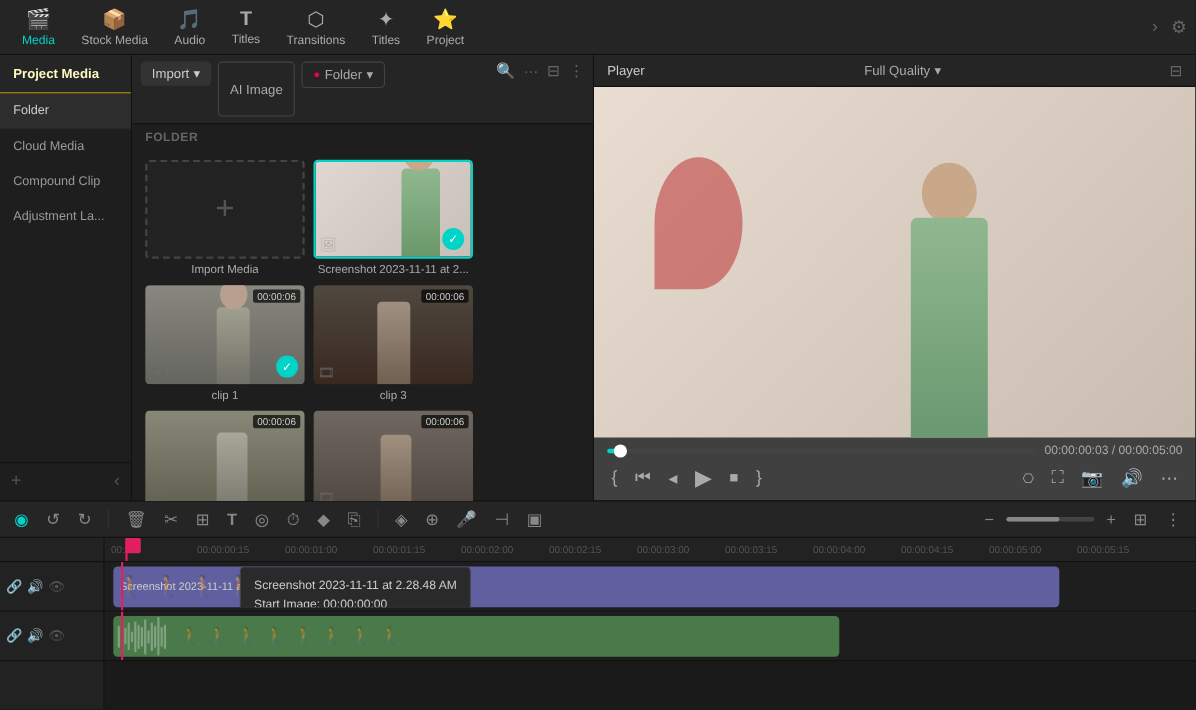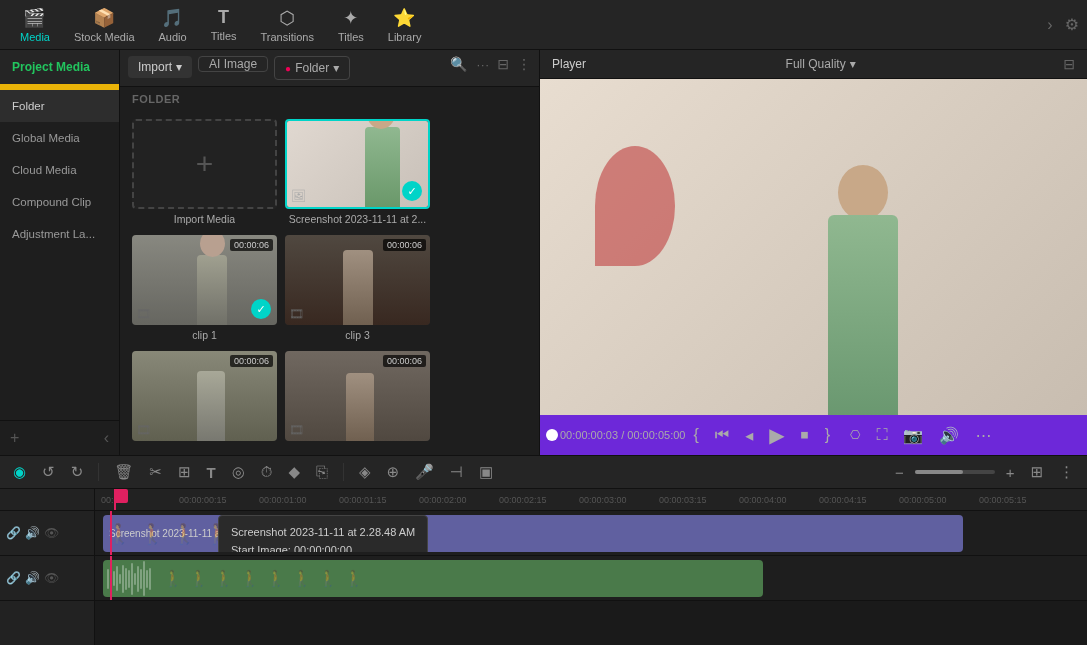--- a/index.html
+++ b/index.html
@@ -60,23 +60,23 @@
       background: #1e1e1e;
       border-right: 1px solid #111;
       display: flex;
       flex-direction: column;
       flex-shrink: 0;
     }
     .sidebar-header {
       padding: 10px 12px;
       font-size: 12px;
       font-weight: 600;
-      color: #22c55e;
+      color: #fef9c3;
       background: #252525;
-      border-bottom: 6px solid #eab308;
+      border-bottom: 1px solid #eab308;
     }
     .sidebar-item {
       padding: 10px 12px;
       color: #999;
       font-size: 11.5px;
       cursor: pointer;
       display: flex;
       align-items: center;
     }
     .sidebar-item.active { color: #ccc; background: #2d2d2d; }
@@ -108,21 +108,21 @@
       display: flex;
       align-items: center;
       gap: 4px;
       font-size: 12px;
     }
     .btn-ai {
       background: transparent;
       color: #aaa;
       border: 1px solid #444;
       border-radius: 4px;
-      padding: 0 10px;
+      padding: 17px 10px;
       cursor: pointer;
       font-size: 12px;
     }
     .btn-record {
       background: transparent;
       color: #aaa;
       border: 1px solid #444;
       border-radius: 4px;
       padding: 4px 10px;
       cursor: pointer;
@@ -297,24 +297,24 @@
       position: absolute;
       left: 10%;
       top: 20%;
       width: 80px;
       height: 120px;
       background: #c04040;
       border-radius: 50% 50% 50% 0;
       opacity: 0.6;
     }
     .player-controls {
-      background: #6d28d9;
+      background: #404040;
       padding: 6px 12px;
       display: flex;
-      flex-direction: row;
+      flex-direction: column;
       gap: 4px;
     }
     .player-scrubber {
       display: flex;
       align-items: center;
       gap: 8px;
     }
     .scrubber-track {
       flex: 1;
       height: 4px;
@@ -538,35 +538,32 @@
   <div class="nav-item">
     <span class="nav-icon">⬡</span>
     <span>Transitions</span>
   </div>
   <div class="nav-item">
     <span class="nav-icon">✦</span>
     <span>Titles</span>
   </div>
   <div class="nav-item">
     <span class="nav-icon">⭐</span>
-    <span>Library</span>
+    <span>Project</span>
   </div>
   <span class="nav-chevron">›</span>
   <span style="margin-left:4px;color:#666;font-size:16px;cursor:pointer;">⚙</span>
 </div>
 
 <div class="main-area">
 
   <div class="sidebar">
     <div class="sidebar-header">Project Media</div>
     <div class="sidebar-item active">
       <span>Folder</span>
-    </div>
-    <div class="sidebar-item">
-      <span>Global Media</span>
     </div>
     <div class="sidebar-item">
       <span>Cloud Media</span>
     </div>
     <div class="sidebar-item">
       <span>Compound Clip</span>
     </div>
     <div class="sidebar-item">
       <span>Adjustment La...</span>
     </div>

